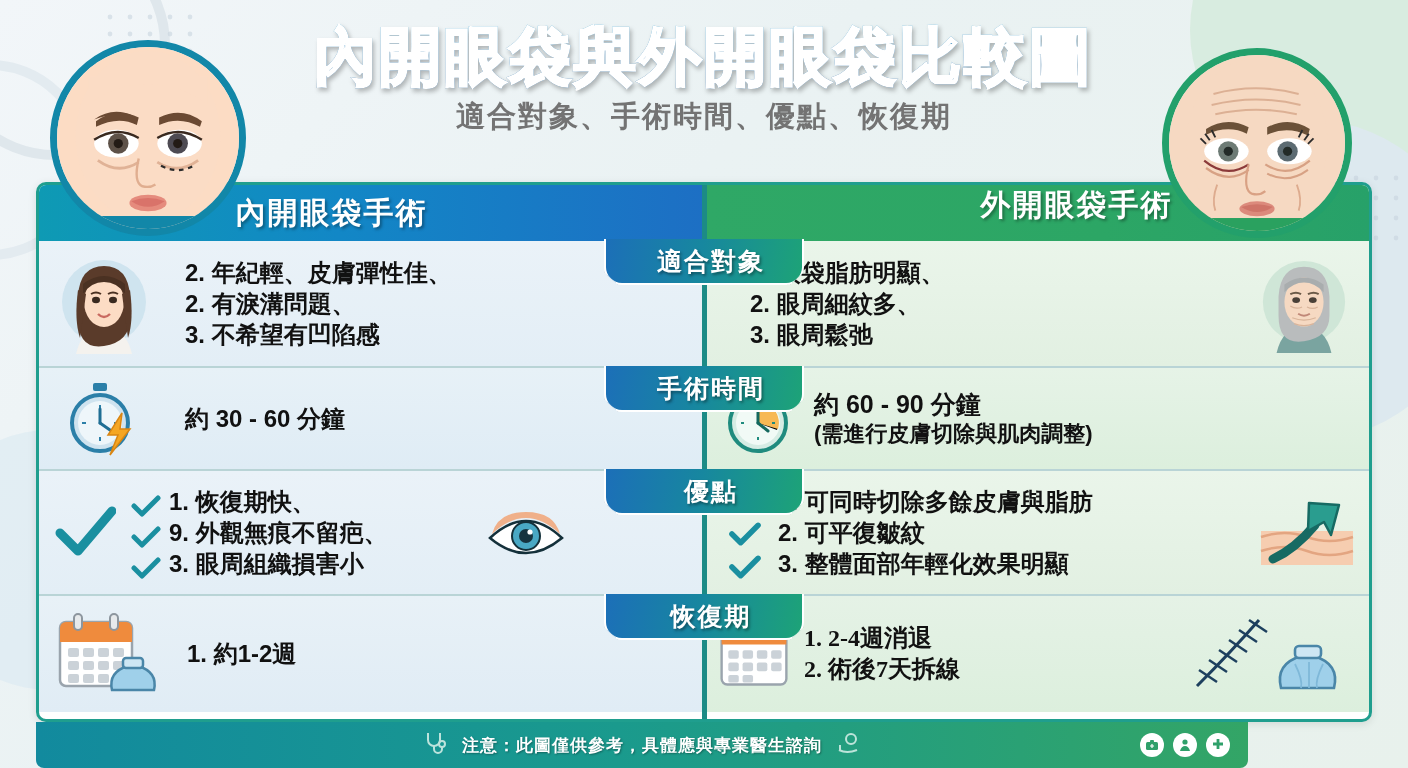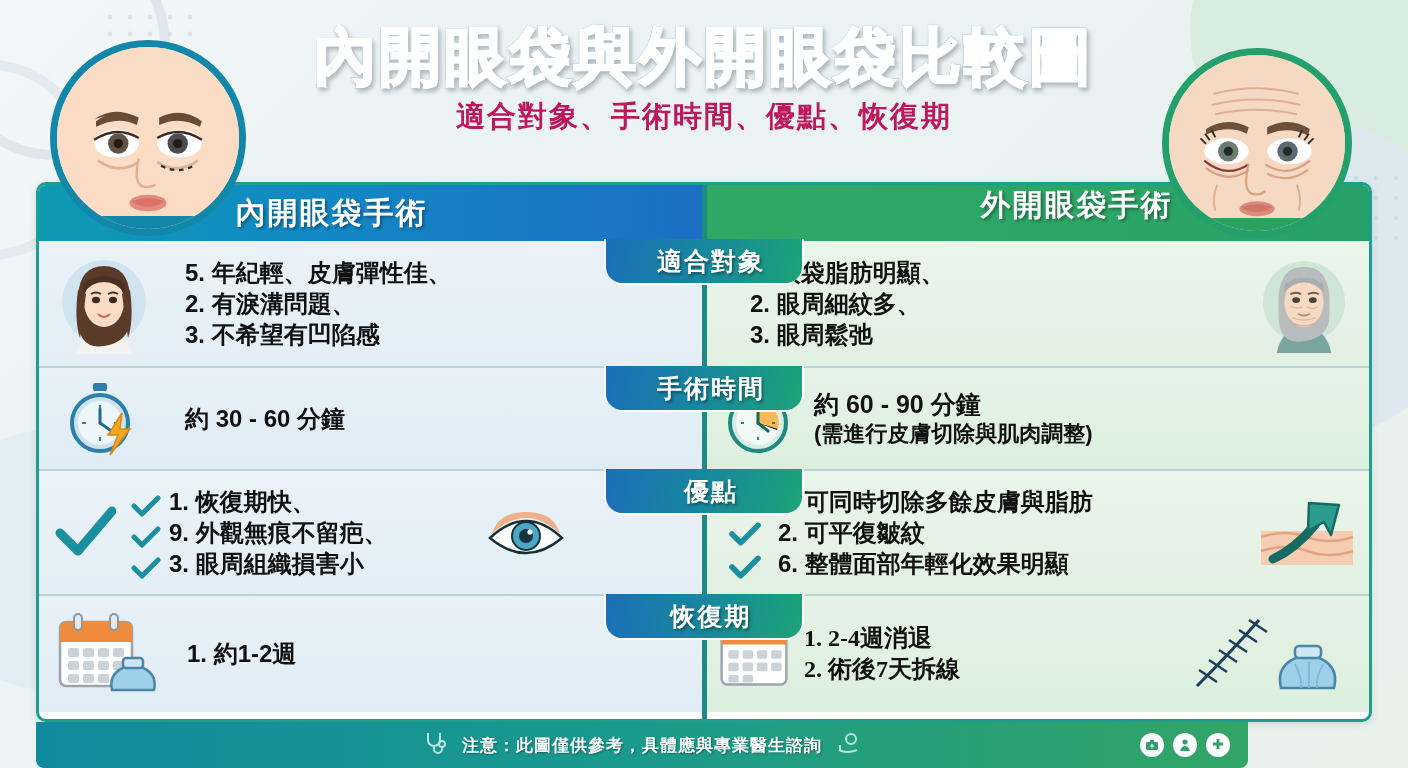--- a/index.html
+++ b/index.html
@@ -96,21 +96,21 @@
   
   #title-wrap{position:absolute;left:0;top:24px;width:100%;text-align:center;z-index:3;}
   #title{
     font-size:62px;font-weight:bold;letter-spacing:3px;line-height:1.05;
     background:linear-gradient(180deg,#2a94c4 0%,#1b6fae 48%,#0f4f86 100%);
     -webkit-background-clip:text;background-clip:text;color:transparent;
     -webkit-text-stroke:3px #ffffff; paint-order:stroke fill;
     filter:drop-shadow(2px 3px 2px rgba(0,0,0,.25));
     display:inline-block;
   }
-  #subtitle{margin-top:8px;font-size:29px;font-weight:bold;color:#be185d;letter-spacing:2px;}
+  #subtitle{margin-top:8px;font-size:29px;font-weight:bold;color:#737373;letter-spacing:2px;}
 </style>
 </head>
 <body>
 
 <div id="bg">
   <div class="bg-ring" style="left:-60px;top:-70px;width:230px;height:230px;"></div>
   <div class="bg-ring" style="left:-110px;top:60px;width:200px;height:200px;border-color:#e3ebf0;"></div>
   <div class="bg-blob" style="left:1190px;top:-120px;width:300px;height:300px;background:#d8ece0;"></div>
   <div class="bg-blob" style="left:1150px;top:120px;width:320px;height:320px;background:#dde9ef;"></div>
   <div class="bg-blob" style="left:-80px;top:430px;width:260px;height:260px;background:#dbe9f1;opacity:.6;"></div>
@@ -181,21 +181,21 @@
             <path d="M22 40 q-4 30 2 48 l6-44z" fill="#5a3b2a"></path>
             <path d="M74 40 q4 30-2 48 l-6-44z" fill="#5a3b2a"></path>
             <ellipse cx="40" cy="50" rx="4" ry="3.2" fill="#3a2a20"></ellipse>
             <ellipse cx="57" cy="50" rx="4" ry="3.2" fill="#3a2a20"></ellipse>
             <path d="M35 44 q5-3 10 0" stroke="#4a3122" stroke-width="2" fill="none"></path>
             <path d="M52 44 q5-3 10 0" stroke="#4a3122" stroke-width="2" fill="none"></path>
             <path d="M42 64 q6 6 12 0" stroke="#c96a60" stroke-width="2.4" fill="none"></path>
           </svg>
         </div>
         <div class="txt list-l">
-          <div>5. 年紀輕、皮膚彈性佳、</div>
+          <div>2. 年紀輕、皮膚彈性佳、</div>
           <div>2. 有淚溝問題、</div>
           <div>3. 不希望有凹陷感</div>
         </div>
       </div>
       <div class="cell cell-r">
         <div class="txt list-r" style="margin-left:46px;">
           <div>1. 眼袋脂肪明顯、</div>
           <div>2. 眼周細紋多、</div>
           <div>3. 眼周鬆弛</div>
         </div>
@@ -319,21 +319,21 @@
             <svg width="34" height="24" viewBox="0 0 30 22">
                 <path d="M3 11 L11 19 L27 3" stroke="#1a8fa0" stroke-width="5" fill="none" stroke-linecap="round" stroke-linejoin="round"></path>
               </svg>
             <svg width="34" height="24" viewBox="0 0 30 22">
                 <path d="M3 11 L11 19 L27 3" stroke="#1a8fa0" stroke-width="5" fill="none" stroke-linecap="round" stroke-linejoin="round"></path>
               </svg>
           </div>
           <div class="txt" style="margin-left:8px;">
             <div>1. 可同時切除多餘皮膚與脂肪</div>
             <div>2. 可平復皺紋</div>
-            <div>6. 整體面部年輕化效果明顯</div>
+            <div>3. 整體面部年輕化效果明顯</div>
           </div>
         </div>
         <div class="ico-col" style="flex:1 1 auto;justify-content:flex-end;padding-right:12px;">
           <svg width="100" height="80" viewBox="0 0 100 80">
             <rect x="4" y="38" width="92" height="34" fill="#f6cdb0"></rect>
             <path d="M4 44 q24-8 46 0 t46 0" stroke="#e3a581" stroke-width="2.5" fill="none"></path>
             <path d="M4 58 q24-8 46 0 t46 0" stroke="#e3a581" stroke-width="2.5" fill="none"></path>
             <path d="M16 66 q22-10 42-34" stroke="#176a63" stroke-width="9" fill="none" stroke-linecap="round"></path>
             <path d="M52 10 l30 2 l-8 30 l-7-13 l-16 9z" fill="#2a9d8f" stroke="#176a63" stroke-width="2.5" stroke-linejoin="round"></path>
           </svg>

